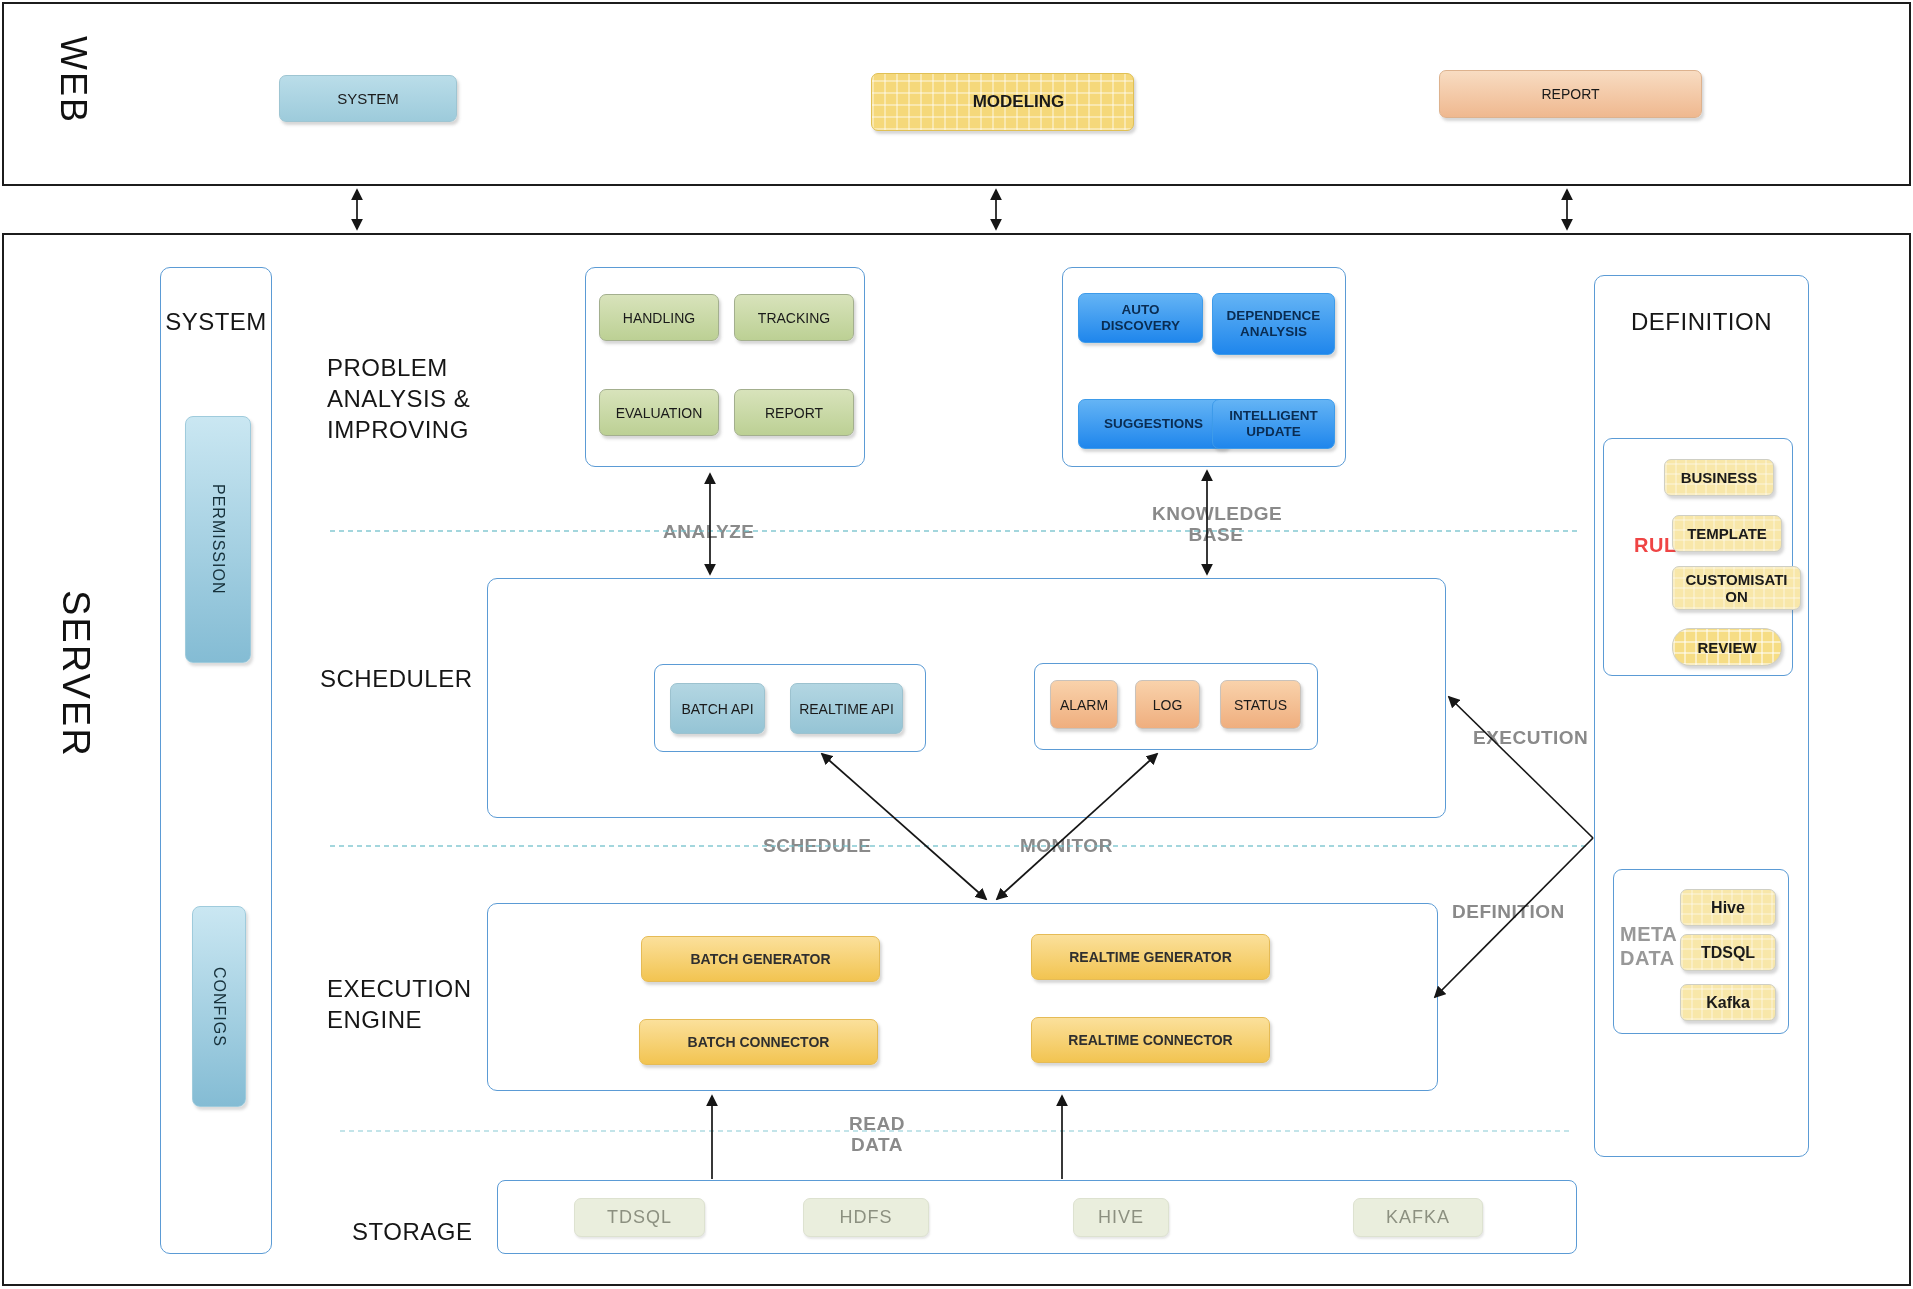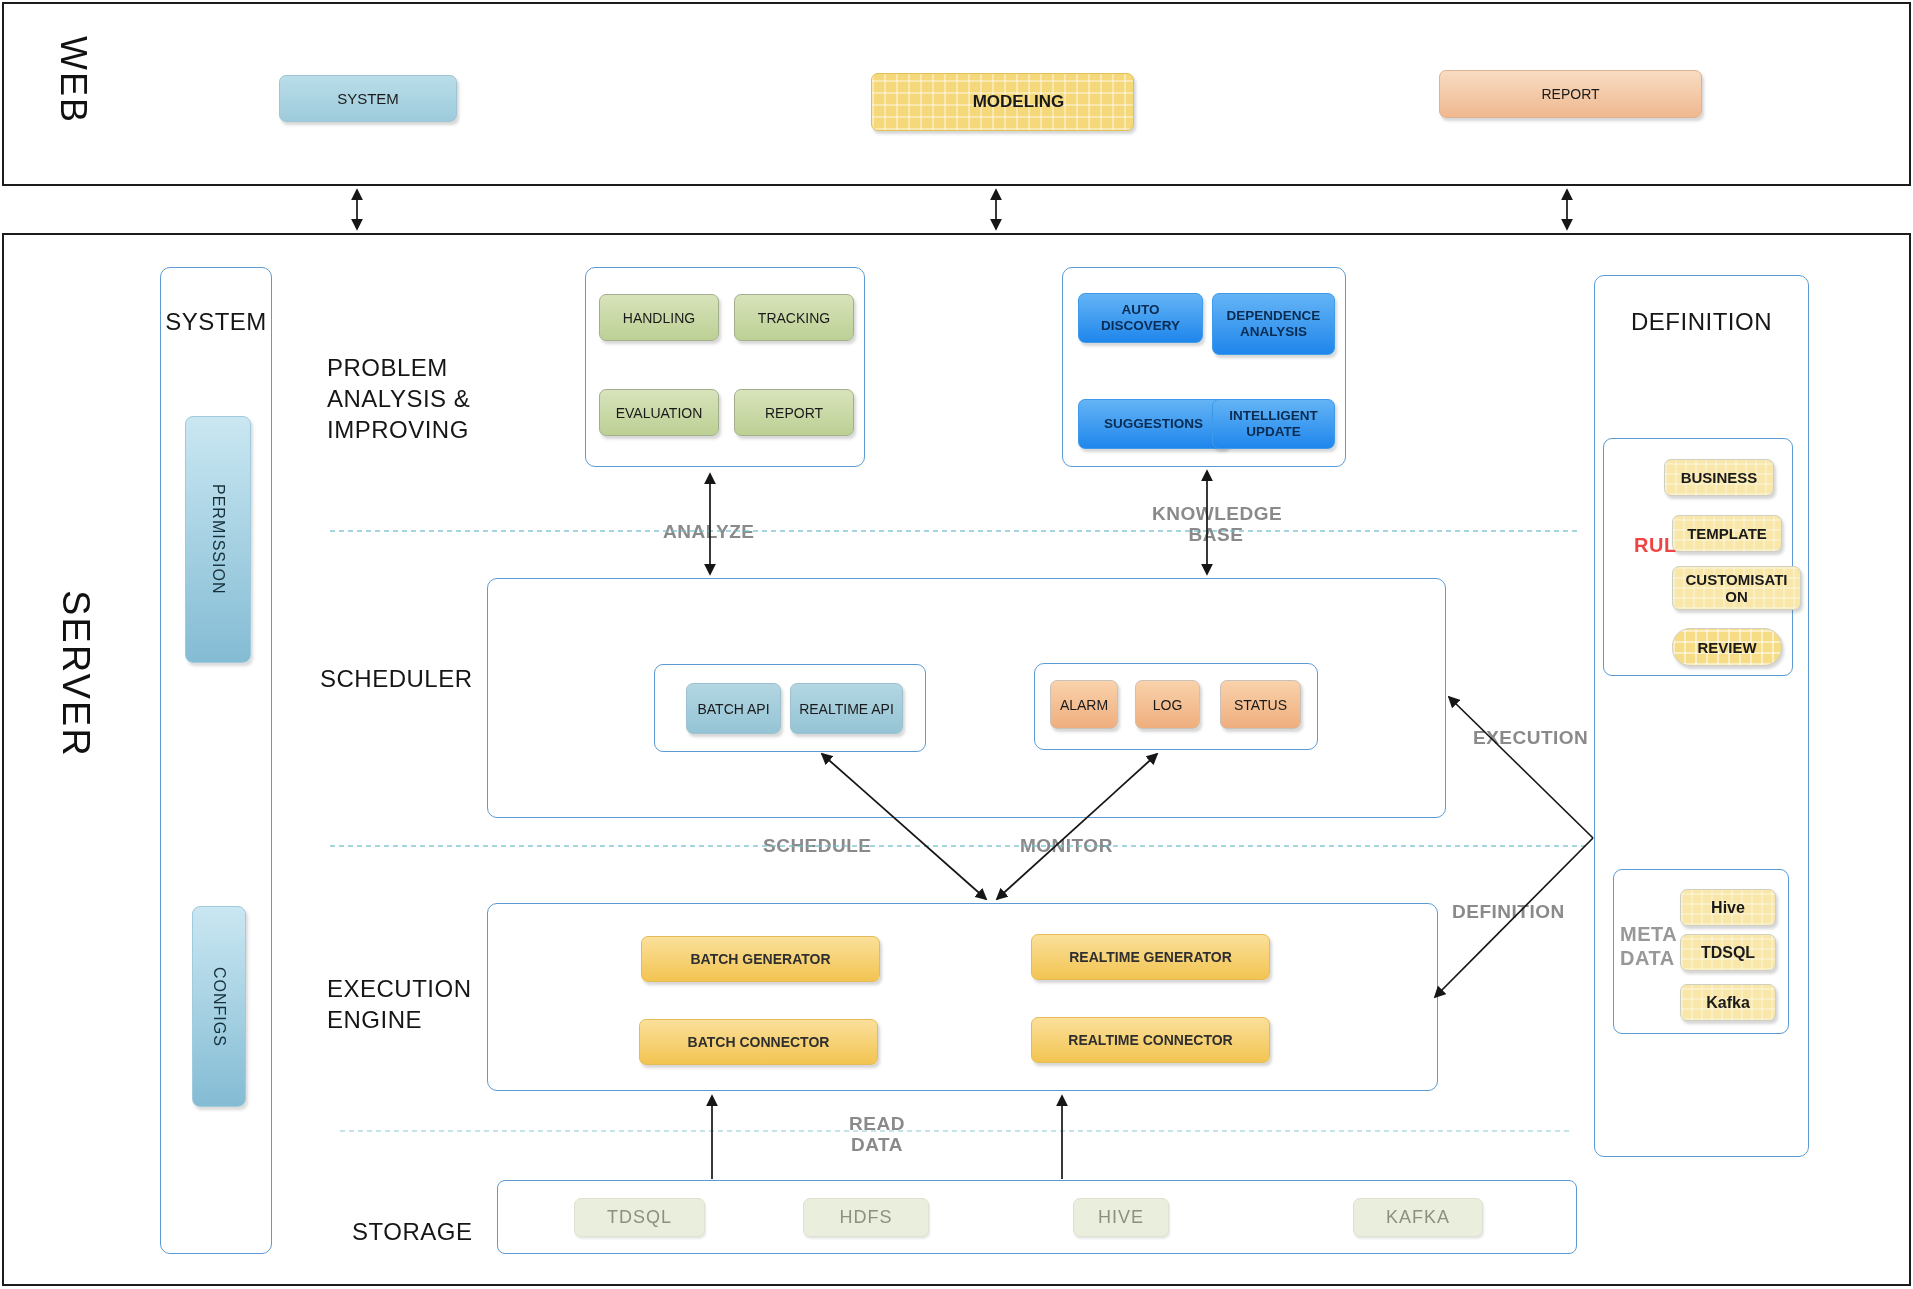--- a/index.html
+++ b/index.html
@@ -101,24 +101,24 @@
       <div class="flow-label wrap" style="left:6px;top:52px;width:58px;font-size:20px;line-height:24px;color:#989898;text-align:left;">META DATA</div>
       <div class="btn btn-pale" style="left:66px;top:19px;width:96px;height:37px;font-size:16px;">Hive</div>
       <div class="btn btn-pale" style="left:66px;top:64px;width:96px;height:37px;font-size:16px;">TDSQL</div>
       <div class="btn btn-pale" style="left:66px;top:114px;width:96px;height:37px;font-size:16px;">Kafka</div>
     </div>
   </div>
 
   <div class="section-label" style="left:320px;top:663px;">SCHEDULER</div>
   <div class="panel" style="left:487px;top:578px;width:959px;height:240px;">
     <div class="subpanel" style="left:166px;top:85px;width:272px;height:88px;">
-      <div class="btn btn-api" style="left:15px;top:18px;width:95px;height:51px;margin-left:16px;">BATCH API</div>
+      <div class="btn btn-api" style="left:15px;top:18px;width:95px;height:51px;">BATCH API</div>
       <div class="btn btn-api" style="left:135px;top:18px;width:113px;height:51px;">REALTIME API</div>
     </div>
-    <div class="subpanel" style="left:546px;top:84px;width:284px;height:87px;border-radius:10px;">
+    <div class="subpanel" style="left:546px;top:84px;width:284px;height:87px;">
       <div class="btn btn-orange" style="left:15px;top:16px;width:68px;height:49px;">ALARM</div>
       <div class="btn btn-orange" style="left:100px;top:16px;width:65px;height:49px;">LOG</div>
       <div class="btn btn-orange" style="left:185px;top:16px;width:81px;height:49px;">STATUS</div>
     </div>
   </div>
 
   <div class="section-label" style="left:327px;top:973px;width:160px;">EXECUTION ENGINE</div>
   <div class="panel" style="left:487px;top:903px;width:951px;height:188px;">
     <div class="btn btn-yellow" style="left:153px;top:32px;width:239px;height:46px;">BATCH GENERATOR</div>
     <div class="btn btn-yellow" style="left:543px;top:30px;width:239px;height:46px;">REALTIME GENERATOR</div>

